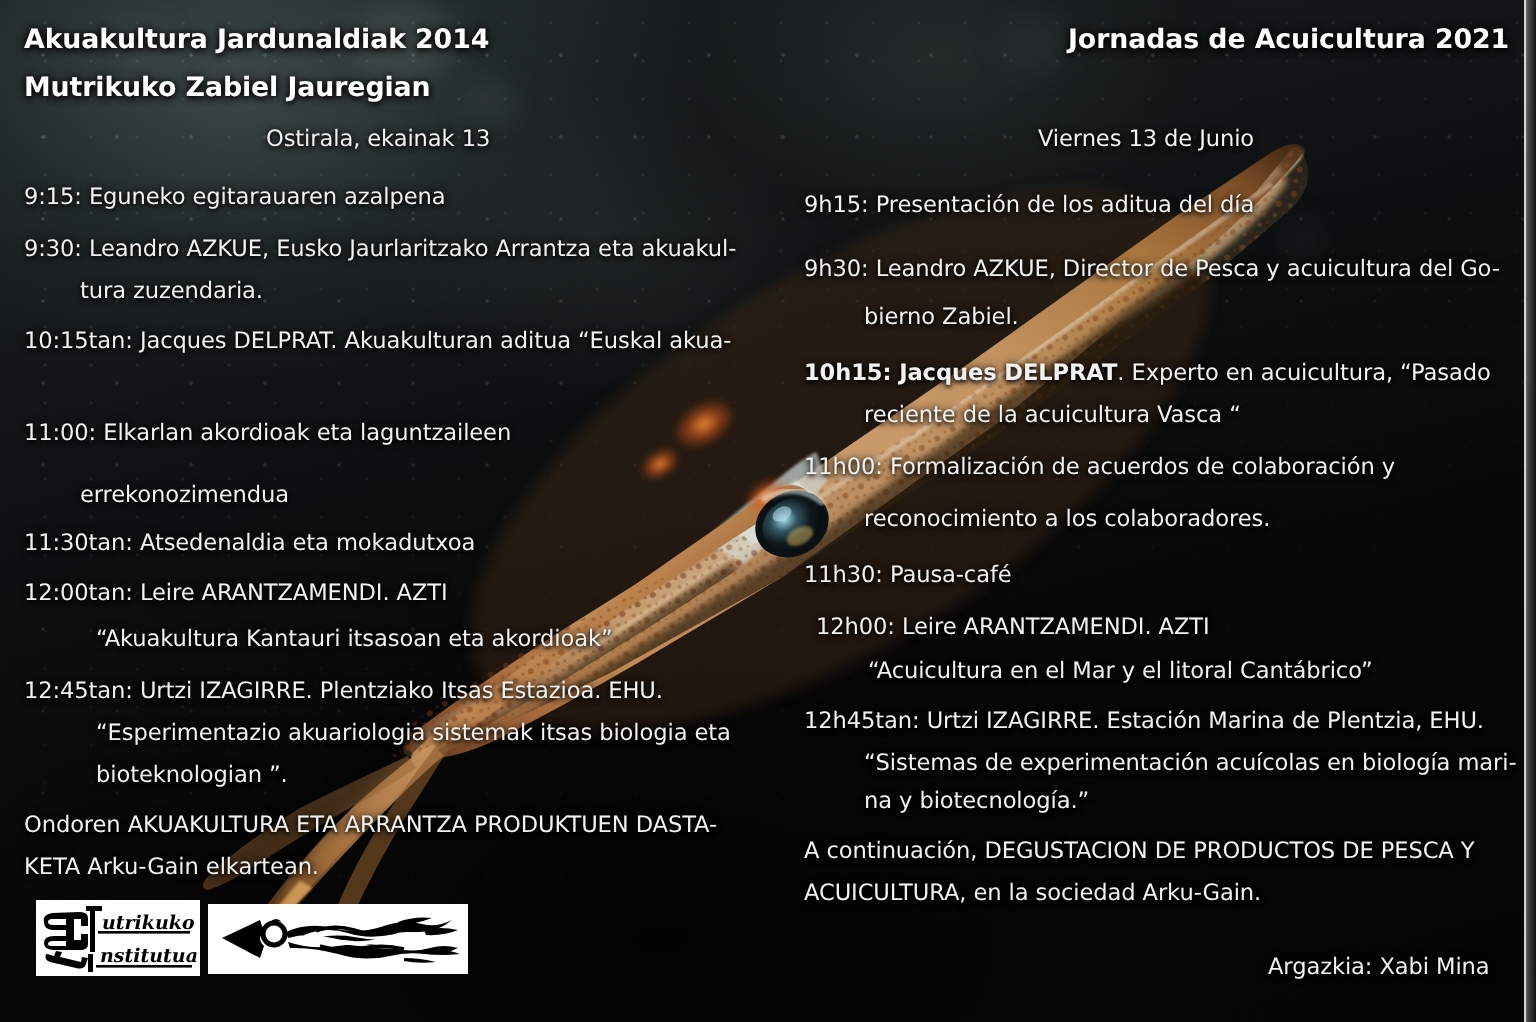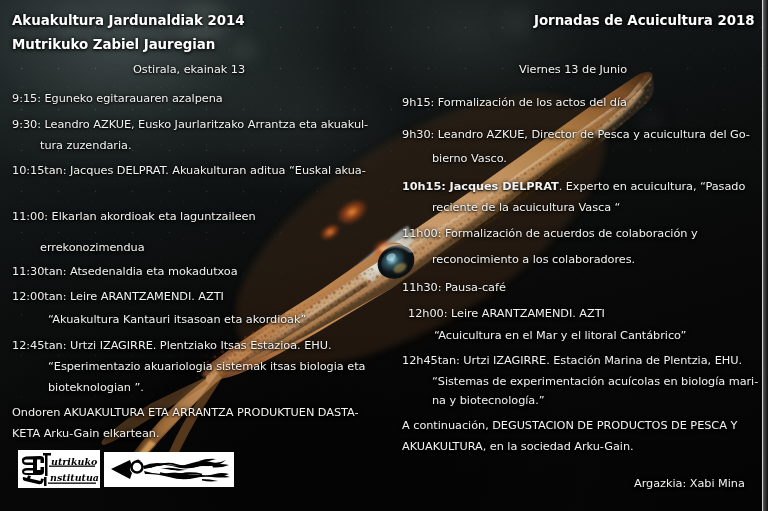--- a/index.html
+++ b/index.html
@@ -246,45 +246,45 @@
 
     <div class="txt" style="left:12px;top:339px">12:45tan: Urtzi IZAGIRRE. Plentziako Itsas Estazioa. EHU.</div>
     <div class="txt" style="left:48px;top:360px">“Esperimentazio akuariologia sistemak itsas biologia eta</div>
     <div class="txt" style="left:48px;top:381px">bioteknologian ”.</div>
 
     <div class="txt" style="left:12px;top:427px">KETA Arku-Gain elkartean.</div>
     <div class="txt" style="left:12px;top:406px">Ondoren AKUAKULTURA ETA ARRANTZA PRODUKTUEN DASTA-</div>
   </div>
 
   <div class="col col-es">
-    <div class="txt hdr" style="left:150px;top:14px">Jornadas de Acuicultura 2018</div>
+    <div class="txt hdr" style="left:150px;top:14px">Jornadas de Acuicultura 2021</div>
     <div class="txt" style="left:135px;top:63px">Viernes 13 de Junio</div>
 
-    <div class="txt" style="left:18px;top:96px">9h15: Formalización de los actos del día</div>
+    <div class="txt" style="left:18px;top:96px">9h15: Presentación de los aditua del día</div>
 
     <div class="txt" style="left:18px;top:128px">9h30: Leandro AZKUE, Director de Pesca y acuicultura del Go-</div>
-    <div class="txt" style="left:48px;top:152px">bierno Vasco.</div>
+    <div class="txt" style="left:48px;top:152px">bierno Zabiel.</div>
 
     <div class="txt" style="left:18px;top:180px"><span class="b">10h15: Jacques DELPRAT</span><span>. Experto en acuicultura, “Pasado</span></div>
     <div class="txt" style="left:48px;top:201px">reciente de la acuicultura Vasca “</div>
 
     <div class="txt" style="left:18px;top:227px">11h00: Formalización de acuerdos de colaboración y</div>
     <div class="txt" style="left:48px;top:253px">reconocimiento a los colaboradores.</div>
 
     <div class="txt" style="left:18px;top:281px">11h30: Pausa-café</div>
 
     <div class="txt" style="left:24px;top:307px">12h00: Leire ARANTZAMENDI. AZTI</div>
     <div class="txt" style="left:50px;top:329px">“Acuicultura en el Mar y el litoral Cantábrico”</div>
 
     <div class="txt" style="left:18px;top:354px">12h45tan: Urtzi IZAGIRRE. Estación Marina de Plentzia, EHU.</div>
     <div class="txt" style="left:48px;top:375px">“Sistemas de experimentación acuícolas en biología mari-</div>
     <div class="txt" style="left:48px;top:394px">na y biotecnología.”</div>
 
     <div class="txt" style="left:18px;top:419px">A continuación, DEGUSTACION DE PRODUCTOS DE PESCA Y</div>
-    <div class="txt" style="left:18px;top:440px">AKUAKULTURA, en la sociedad Arku-Gain.</div>
+    <div class="txt" style="left:18px;top:440px">ACUICULTURA, en la sociedad Arku-Gain.</div>
   </div>
 
   <div id="logos">
 
     <svg class="logobox" id="logo-inst" viewBox="0 0 164 76">
       <rect x="0" y="0" width="164" height="76" fill="#ffffff"></rect>
       <g fill="#000000">
 
         <path d="M8,22 Q6,15 16,13 L44,12 Q52,12 52,18 L52,26 L45,26 L45,19 L38,19 L38,40 L45,40 L45,34 L52,34
                  L52,44 Q52,50 44,50 L18,50 Q8,50 8,43 Q8,36 18,36 L30,36 L30,30 L18,30 Q8,30 8,22 Z

